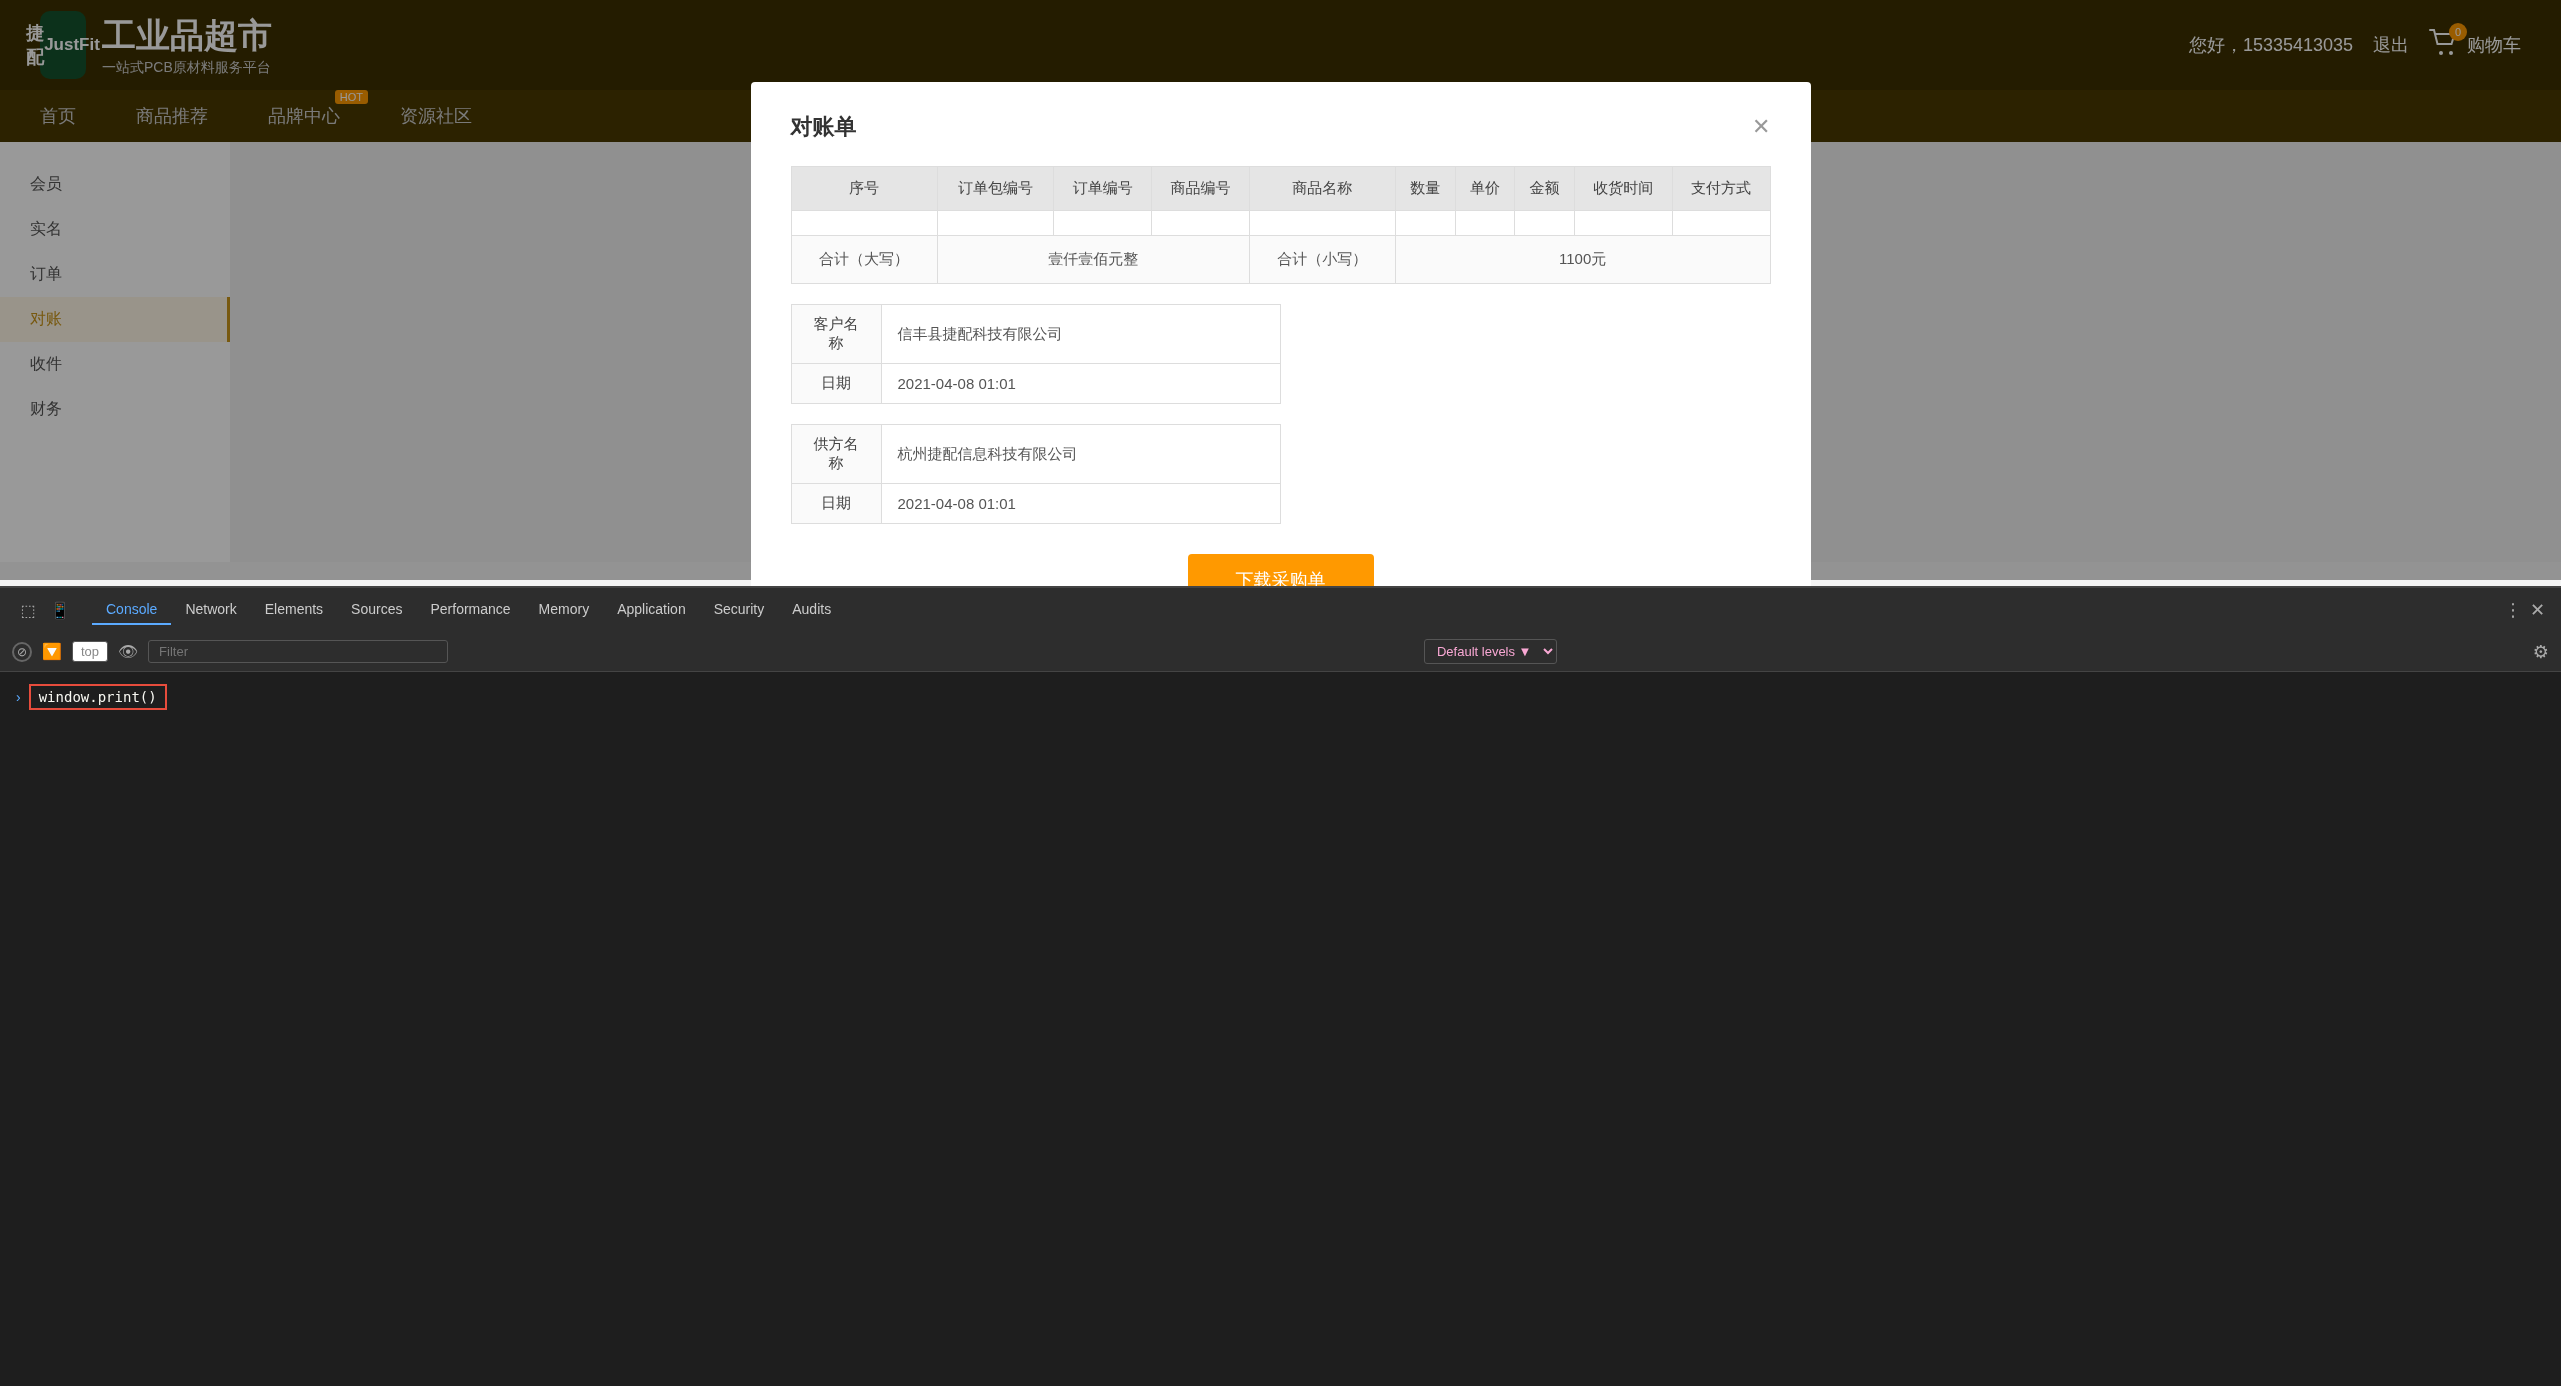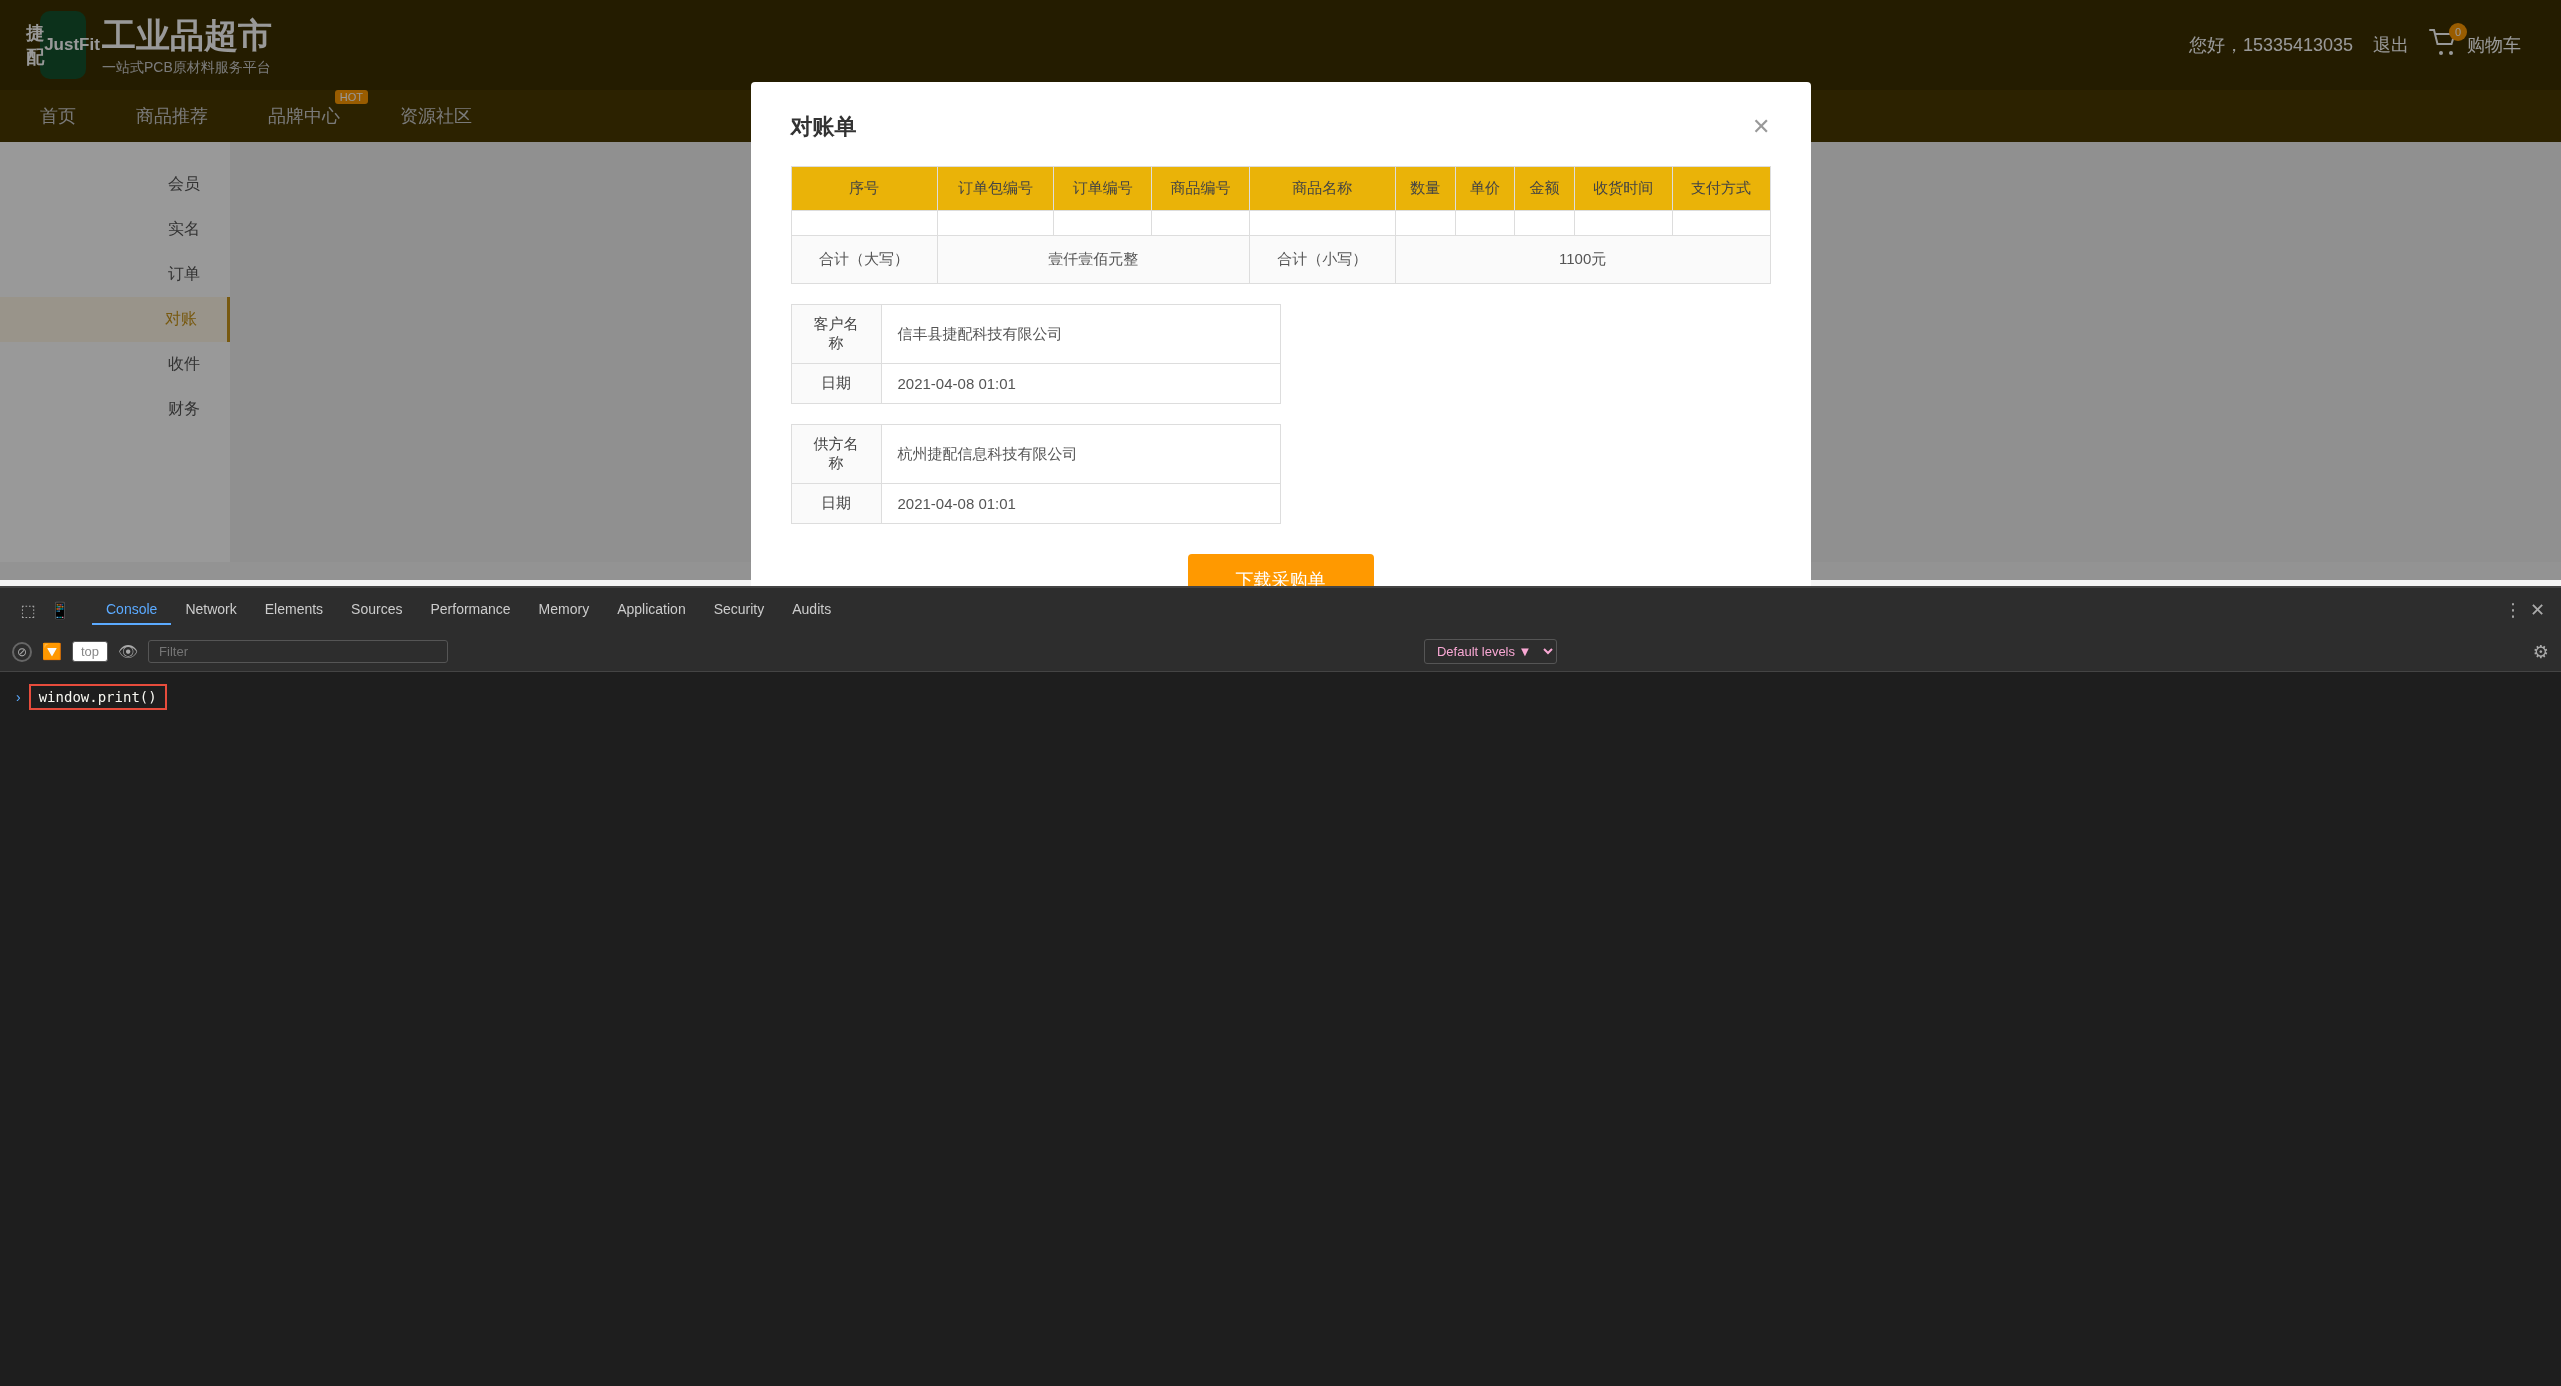--- a/index.html
+++ b/index.html
@@ -179,21 +179,21 @@
       margin-bottom: 0;
     }
     .modal-table th, .modal-table td {
       border: 1px solid #ddd;
       padding: 12px 8px;
       text-align: center;
       font-size: 15px;
       color: #555;
     }
     .modal-table th {
-      background: #eab308;
+      background: #e5e5e5;
       font-weight: normal;
       color: #444;
       margin-top: 16px;
     }
     .total-row td {
       background: #fafafa;
       padding: 14px 12px;
     }
 
     
@@ -407,21 +407,21 @@
   </div>
 </div>
 
 <div class="nav">
   <span class="nav-item">首页</span>
   <span class="nav-item">商品推荐</span>
   <span class="nav-item hot">品牌中心</span>
   <span class="nav-item">资源社区</span>
 </div>
 
-<div style="display:flex; height:420px; background:#c2410c; position:relative;text-align:right;">
+<div style="display:flex; height:420px; background:#c2410c; position:relative;">
 
   <div class="sidebar">
     <div class="sidebar-item">会员</div>
     <div class="sidebar-item">实名</div>
     <div class="sidebar-item">订单</div>
     <div class="sidebar-item active">对账</div>
     <div class="sidebar-item">收件</div>
     <div class="sidebar-item">财务</div>
   </div>
   <div class="page-bg"></div>

